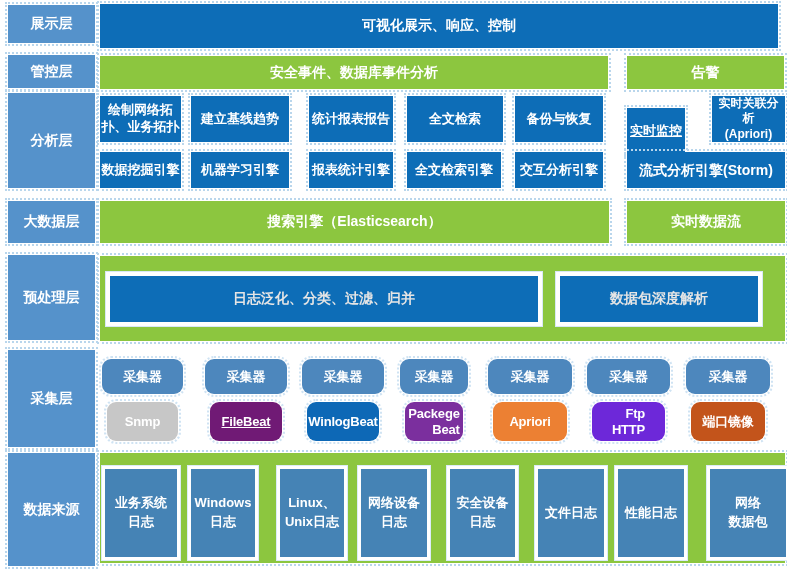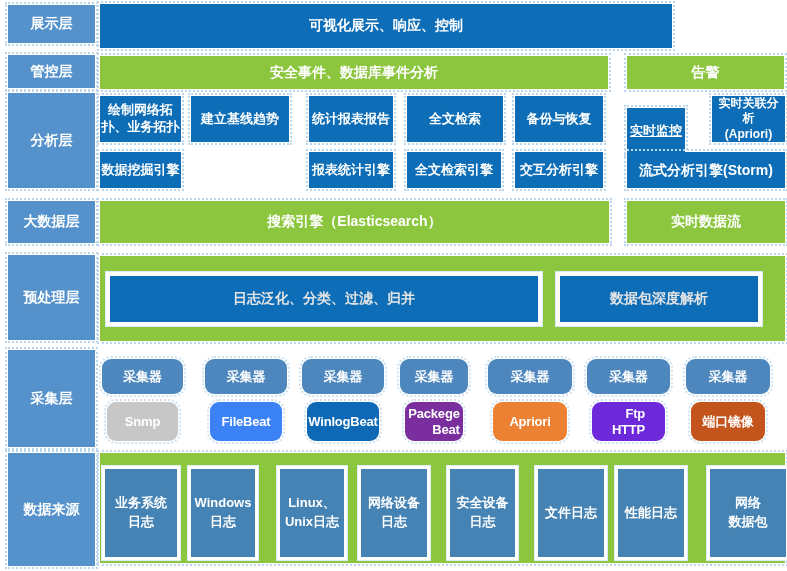--- a/index.html
+++ b/index.html
@@ -36,55 +36,56 @@
 <div id="canvas">
 
   <div class="abs lbl dot" style="left:8px;top:5px;width:87px;height:38px;">展示层</div>
   <div class="abs lbl dot" style="left:8px;top:55px;width:87px;height:33px;">管控层</div>
   <div class="abs lbl dot" style="left:8px;top:93px;width:87px;height:95px;">分析层</div>
   <div class="abs lbl dot" style="left:8px;top:201px;width:87px;height:42px;">大数据层</div>
   <div class="abs lbl dot" style="left:8px;top:255px;width:87px;height:85px;">预处理层</div>
   <div class="abs lbl dot" style="left:8px;top:350px;width:87px;height:97px;">采集层</div>
   <div class="abs lbl dot" style="left:8px;top:453px;width:87px;height:113px;">数据来源</div>
 
-  <div class="abs bar blue dot" style="left:100px;top:4px;width:572px;height:44px;">可视化展示、响应、控制</div>
+  <div class="abs bar blue dot" style="left:100px;top:4px;width:678px;height:44px;">可视化展示、响应、控制</div>
 
   <div class="abs bar green dot" style="left:100px;top:56px;width:508px;height:33px;">安全事件、数据库事件分析</div>
   <div class="abs bar green dot" style="left:627px;top:56px;width:157px;height:33px;">告警</div>
 
   <div class="abs fbox dot" style="left:100px;top:96px;width:81px;height:46px;">绘制网络拓
 扑、业务拓扑</div>
   <div class="abs fbox dot" style="left:191px;top:96px;width:98px;height:46px;">建立基线趋势</div>
   <div class="abs fbox dot" style="left:309px;top:96px;width:84px;height:46px;">统计报表报告</div>
   <div class="abs fbox dot" style="left:407px;top:96px;width:96px;height:46px;">全文检索</div>
   <div class="abs fbox dot" style="left:515px;top:96px;width:88px;height:46px;">备份与恢复</div>
   <div class="abs fbox dot" style="left:627px;top:108px;width:58px;height:46px;text-decoration:underline;">实时监控</div>
   <div class="abs fbox small dot" style="left:712px;top:96px;width:73px;height:46px;">实时关联分析
 (Apriori)</div>
 
   <div class="abs fbox dot" style="left:100px;top:152px;width:81px;height:36px;">数据挖掘引擎</div>
+  <div class="abs fbox dot" style="left:191px;top:152px;width:98px;height:36px;">机器学习引擎</div>
   <div class="abs fbox dot" style="left:309px;top:152px;width:84px;height:36px;">报表统计引擎</div>
   <div class="abs fbox dot" style="left:407px;top:152px;width:94px;height:36px;">全文检索引擎</div>
   <div class="abs fbox dot" style="left:515px;top:152px;width:88px;height:36px;">交互分析引擎</div>
   <div class="abs fbox dot" style="left:627px;top:152px;width:158px;height:36px;font-size:14px;">流式分析引擎(Storm)</div>
 
   <div class="abs bar green dot" style="left:100px;top:201px;width:509px;height:42px;">搜索引擎（Elasticsearch）</div>
   <div class="abs bar green dot" style="left:627px;top:201px;width:158px;height:42px;">实时数据流</div>
 
   <div class="abs green dot" style="left:100px;top:256px;width:685px;height:85px;"></div>
   <div class="abs inner" style="left:106px;top:272px;width:436px;height:54px;">日志泛化、分类、过滤、归并</div>
   <div class="abs inner" style="left:556px;top:272px;width:206px;height:54px;">数据包深度解析</div>
 
   <div class="col" style="left:102px;top:355px;width:81px;height:90px;">
     <div class="round ctop">采集器</div>
     <div class="round cagent" style="background: rgb(199, 199, 199);">Snmp</div>
   </div>
   <div class="col" style="left:205px;top:355px;width:82px;height:90px;">
     <div class="round ctop">采集器</div>
-    <div class="round cagent" style="background: #3b82f6;">FileBeat</div>
+    <div class="round cagent" style="background: #701a75; text-decoration: underline;">FileBeat</div>
   </div>
   <div class="col" style="left:302px;top:355px;width:82px;height:90px;">
     <div class="round ctop">采集器</div>
     <div class="round cagent" style="background: rgb(13, 104, 182);">WinlogBeat</div>
   </div>
   <div class="col" style="left:400px;top:355px;width:68px;height:90px;">
     <div class="round ctop">采集器</div>
     <div class="round cagent" style="background: rgb(123, 47, 158);">Packege
 Beat</div>
   </div>

